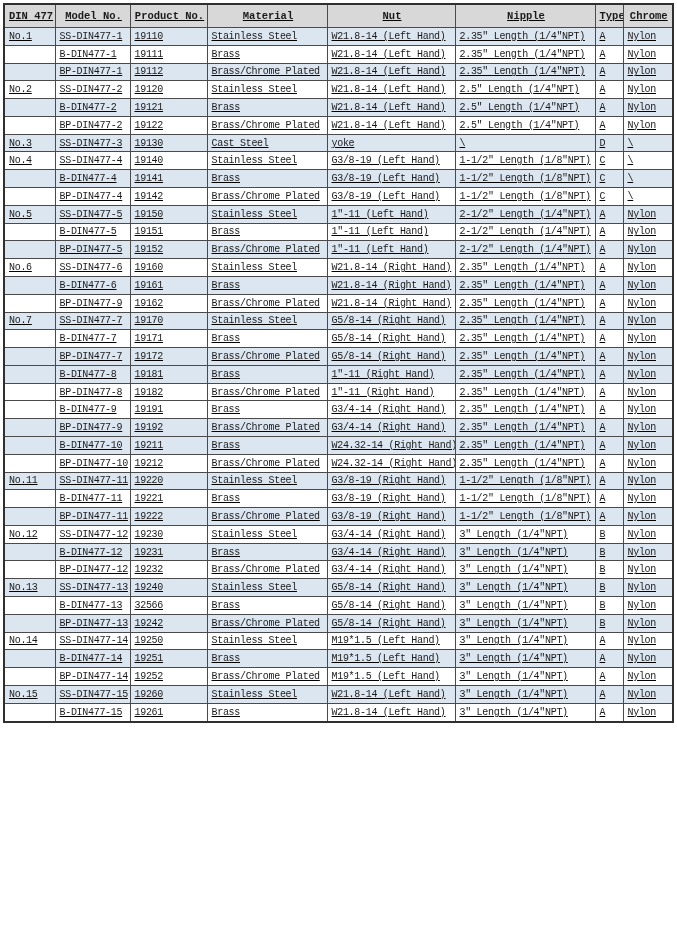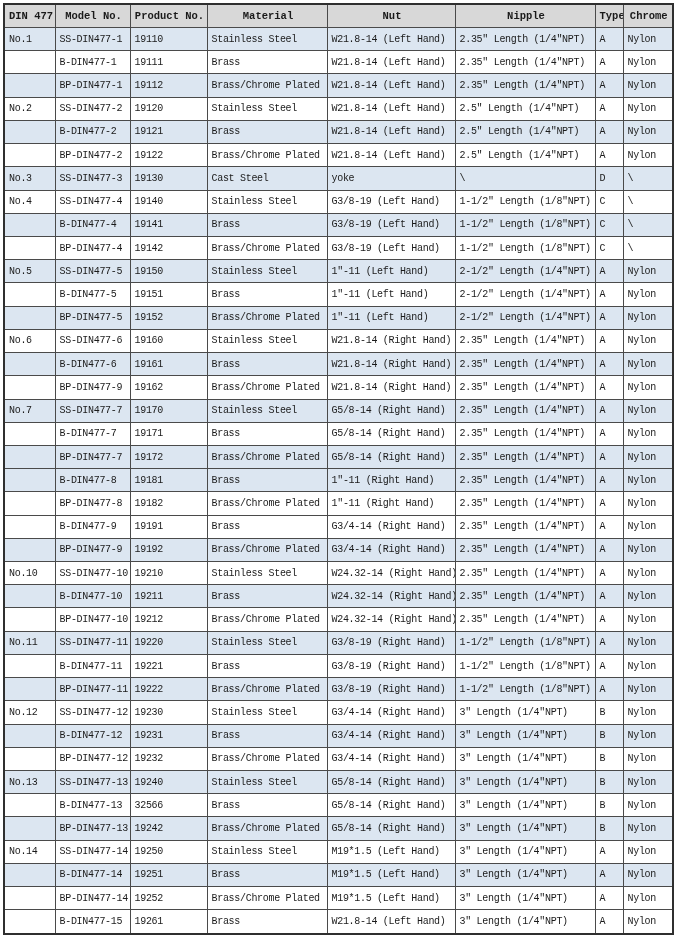--- a/index.html
+++ b/index.html
@@ -15,23 +15,24 @@
   }
   .table-wrap {
     position: absolute;
     left: 3px;
     top: 3px;
   }
   table.spec {
     border-collapse: collapse;
     table-layout: fixed;
     width: 671px;
-    height: 932px;
+    height: 720px;
     border: 2px solid var(--border-outer, #2f2f2f);
     background: #ffffff;
+    text-decoration: underline;
   }
   table.spec th, table.spec td {
     border: 1px solid var(--border-inner, #4a4a4a);
     padding: 0 2px 0 4px;
     white-space: nowrap;
     overflow: hidden;
     vertical-align: middle;
     font-size: 10px;
     letter-spacing: -0.3px;
     color: var(--text, #1a1a1a);
@@ -303,30 +304,20 @@
         <tr class="alt">
           <td></td>
           <td>BP-DIN477-9</td>
           <td>19192</td>
           <td>Brass/Chrome Plated</td>
           <td>G3/4-14 (Right Hand)</td>
           <td>2.35″ Length (1/4″NPT)</td>
           <td>A</td>
           <td>Nylon</td>
         </tr>
-        <tr>
-          <td>No.10</td>
-          <td>SS-DIN477-10</td>
-          <td>19210</td>
-          <td>Stainless Steel</td>
-          <td>W24.32-14 (Right Hand)</td>
-          <td>2.35″ Length (1/4″NPT)</td>
-          <td>A</td>
-          <td>Nylon</td>
-        </tr>
         <tr class="alt">
           <td></td>
           <td>B-DIN477-10</td>
           <td>19211</td>
           <td>Brass</td>
           <td>W24.32-14 (Right Hand)</td>
           <td>2.35″ Length (1/4″NPT)</td>
           <td>A</td>
           <td>Nylon</td>
         </tr>
@@ -449,20 +440,30 @@
           <td>3″ Length (1/4″NPT)</td>
           <td>A</td>
           <td>Nylon</td>
         </tr>
         <tr>
           <td></td>
           <td>BP-DIN477-14</td>
           <td>19252</td>
           <td>Brass/Chrome Plated</td>
           <td>M19*1.5 (Left Hand)</td>
+          <td>3″ Length (1/4″NPT)</td>
+          <td>A</td>
+          <td>Nylon</td>
+        </tr>
+        <tr class="alt">
+          <td>No.15</td>
+          <td>SS-DIN477-15</td>
+          <td>19260</td>
+          <td>Stainless Steel</td>
+          <td>W21.8-14 (Left Hand)</td>
           <td>3″ Length (1/4″NPT)</td>
           <td>A</td>
           <td>Nylon</td>
         </tr>
         <tr>
           <td></td>
           <td>B-DIN477-15</td>
           <td>19261</td>
           <td>Brass</td>
           <td>W21.8-14 (Left Hand)</td>

